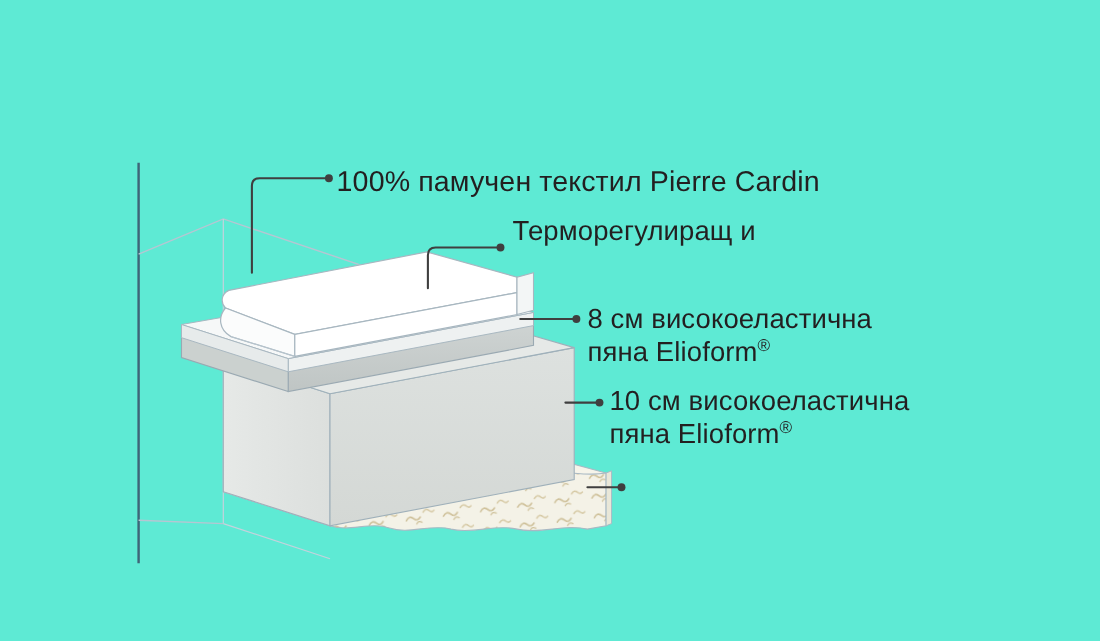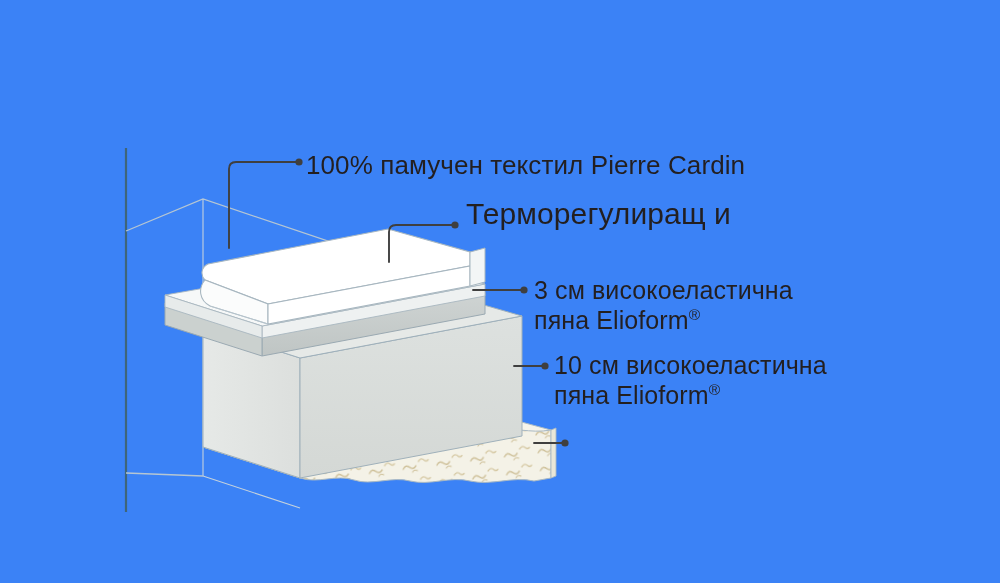--- a/index.html
+++ b/index.html
@@ -8,21 +8,21 @@
     padding: 0;
     background: #ffffff;
   }
   body {
     font-family: "Liberation Sans", "DejaVu Sans", sans-serif;
   }
   #stage {
     position: relative;
     width: 1000px;
     height: 583px;
-    background: #3b82f6;
+    background: #5eead4;
     overflow: hidden;
   }
   #diagram-svg {
     position: absolute;
     left: 0;
     top: 0;
     width: 1000px;
     height: 583px;
     display: block;
   }
@@ -39,21 +39,21 @@
     display: block;
   }
   #label-cotton-textile {
     left: 306px;
     top: 150px;
     font-size: 26px;
   }
   #label-thermo-layer {
     left: 466px;
     top: 196px;
-    font-size: 30px;
+    font-size: 25px;
   }
   #label-foam-1cm {
     left: 534px;
     top: 276px;
     font-size: 25px;
   }
   #label-foam-10cm {
     left: 554px;
     top: 351px;
     font-size: 25px;
@@ -198,21 +198,21 @@
 
   <div class="label" id="label-cotton-textile">
     <span class="ln">100% памучен текстил Pierre Cardin</span>
   </div>
 
   <div class="label" id="label-thermo-layer">
     <span class="ln">Терморегулиращ и</span>
   </div>
 
   <div class="label" id="label-foam-1cm">
-    <span class="ln">3 см високоеластична</span>
+    <span class="ln">8 см високоеластична</span>
     <span class="ln"><span>пяна Elioform</span><span class="reg">®</span></span>
   </div>
 
   <div class="label" id="label-foam-10cm">
     <span class="ln">10 см високоеластична</span>
     <span class="ln"><span>пяна Elioform</span><span class="reg">®</span></span>
   </div>
 
 
 </div>

